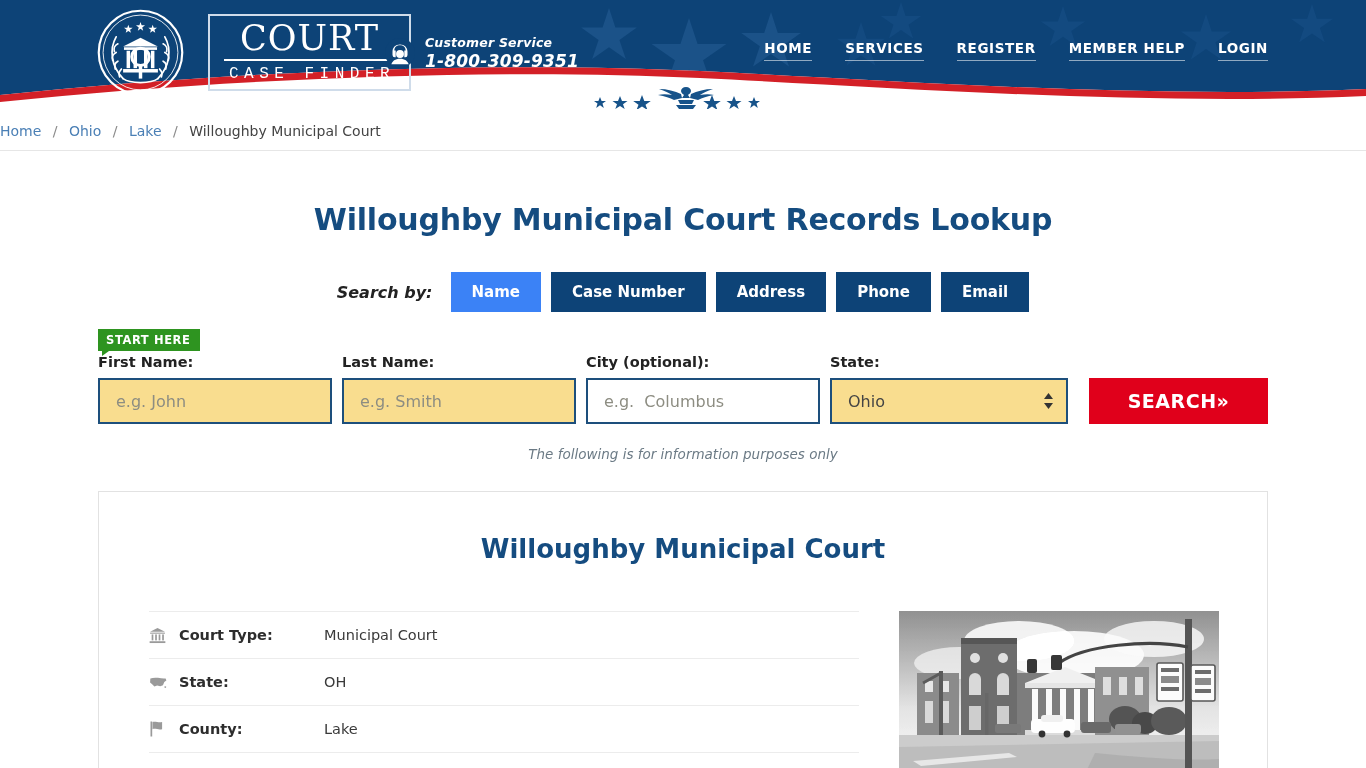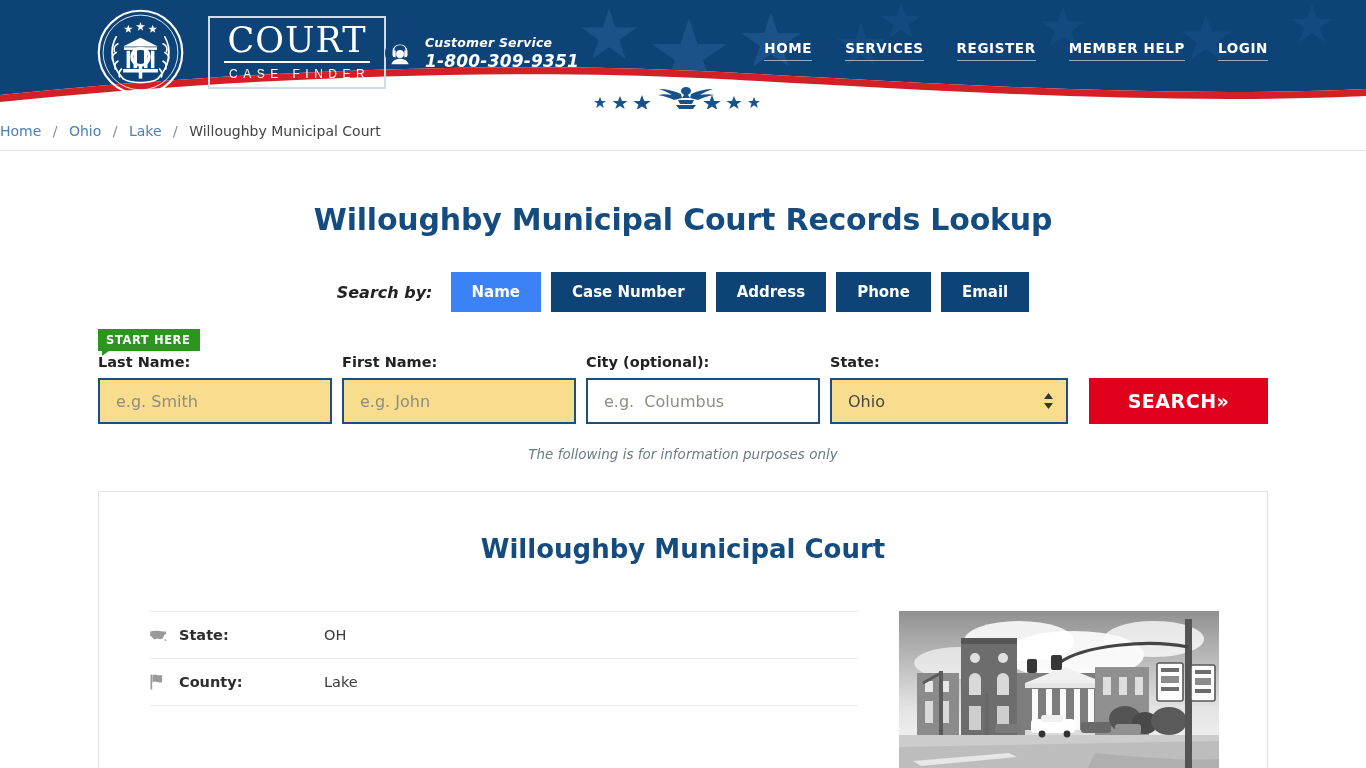--- a/index.html
+++ b/index.html
@@ -48,22 +48,22 @@
   .logo-court {
     color: #ffffff;
     font-family: "DejaVu Serif", "Liberation Serif", serif;
     font-size: 35px;
     letter-spacing: 1px;
     border-bottom: 2px solid #ffffff;
     padding-bottom: 3px;
   }
   .logo-sub {
     color: #ffffff;
-    font-family: Liberation Sans, sans-serif;
-    font-size: 12px;
+    font-family: Liberation Mono, monospace;
+    font-size: 16px;
     letter-spacing: 5.5px;
     padding-top: 5px;
     padding-left: 5px;
   }
 
   .cs-wrap {
     position: absolute; left: 385px; top: 35px;
     display: flex; align-items: center; gap: 10px;
   }
   .cs-icon { width: 30px; height: 30px; flex: none; }
@@ -348,28 +348,28 @@
   <button class="tab">Address</button>
   <button class="tab">Phone</button>
   <button class="tab">Email</button>
 </div>
 
 <div class="form-area">
   <div class="start-here">START HERE</div>
 
   <div class="fields">
 
+    <div class="field f-first">
+      <label class="field-label">First Name:</label>
+      <input type="text" placeholder="e.g. John" style="">
+    </div>
+
     <div class="field f-last">
       <label class="field-label">Last Name:</label>
       <input type="text" placeholder="e.g. Smith" style="">
-    </div>
-
-    <div class="field f-first">
-      <label class="field-label">First Name:</label>
-      <input type="text" placeholder="e.g. John" style="">
     </div>
 
     <div class="field f-city">
       <label class="field-label">City (optional):</label>
       <input type="text" placeholder="e.g.  Columbus" style="">
     </div>
 
     <div class="field f-state">
       <label class="field-label">State:</label>
       <div class="sel-wrap">
@@ -391,20 +391,35 @@
 </div>
 
 <div class="disclaimer">The following is for information purposes only</div>
 
 <div class="card">
   <h2 class="card-title">Willoughby Municipal Court</h2>
 
   <div class="card-body">
     <div class="info-table">
 
+      <div class="info-row">
+        <span class="info-icon">
+          <svg width="17" height="17" viewBox="0 0 16 16" fill="#9a9a9a">
+            <polygon points="8,1 15,4.5 1,4.5"></polygon>
+            <rect x="1" y="5.3" width="14" height="1"></rect>
+            <rect x="2.5" y="7" width="1.6" height="5.6"></rect>
+            <rect x="5.8" y="7" width="1.6" height="5.6"></rect>
+            <rect x="9.1" y="7" width="1.6" height="5.6"></rect>
+            <rect x="12.4" y="7" width="1.6" height="5.6"></rect>
+            <rect x="0.6" y="13.4" width="14.8" height="1.7"></rect>
+          </svg>
+        </span>
+        <span class="info-key">Court Type:</span>
+        <span class="info-val">Municipal Court</span>
+      </div>
 
       <div class="info-row">
         <span class="info-icon">
           <svg width="18" height="14" viewBox="0 0 20 14" fill="#9a9a9a">
             <path d="M1.5 3 C4 2.2 7 2 10 2.4 C13 2.8 16 3.4 18.5 3 L19.3 5.2 L17 7 L15.5 10.5 L12.5 11.8 L9 11 L6 12 L3.5 9.5 L1.2 7.5 Z"></path>
             <path d="M17.6 11.4 l1.6 .8 l-.6 1.4 l-1.6 -.6 z"></path>
           </svg>
         </span>
         <span class="info-key">State:</span>
         <span class="info-val">OH</span>

